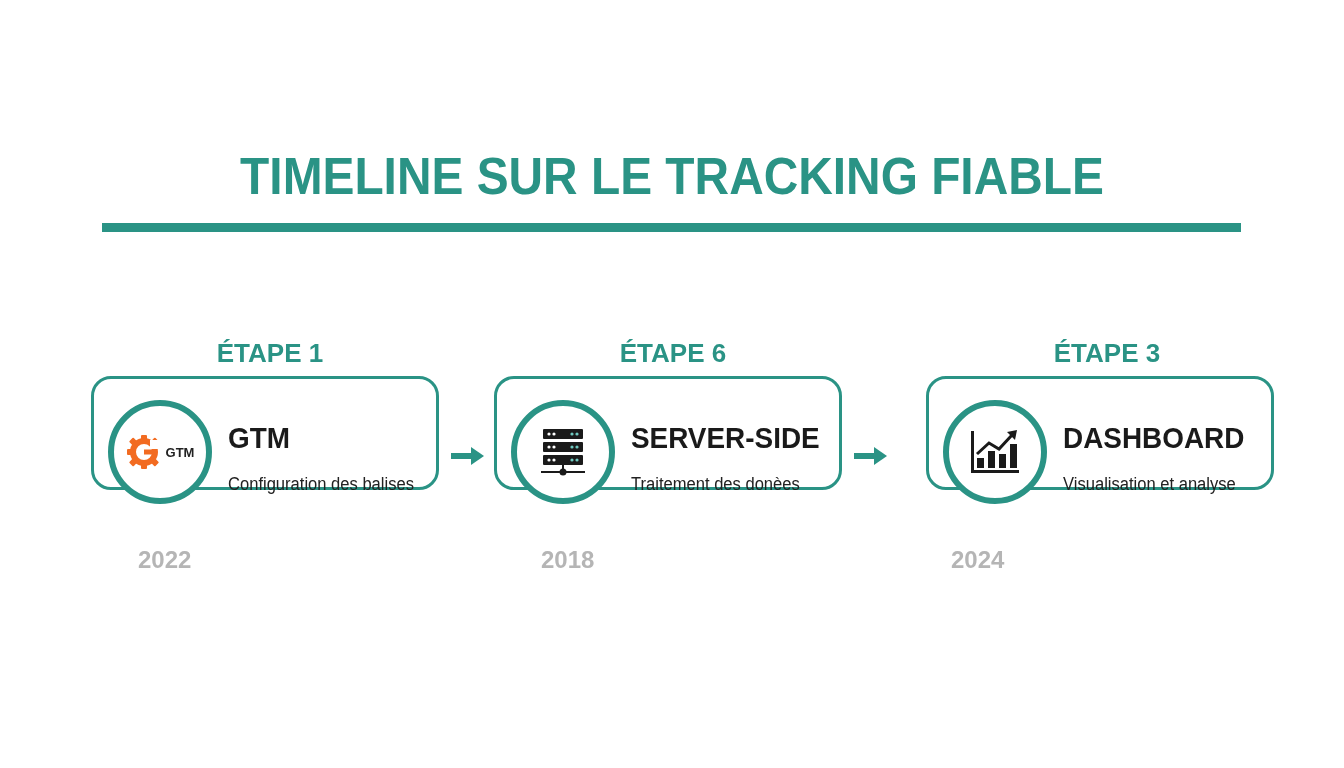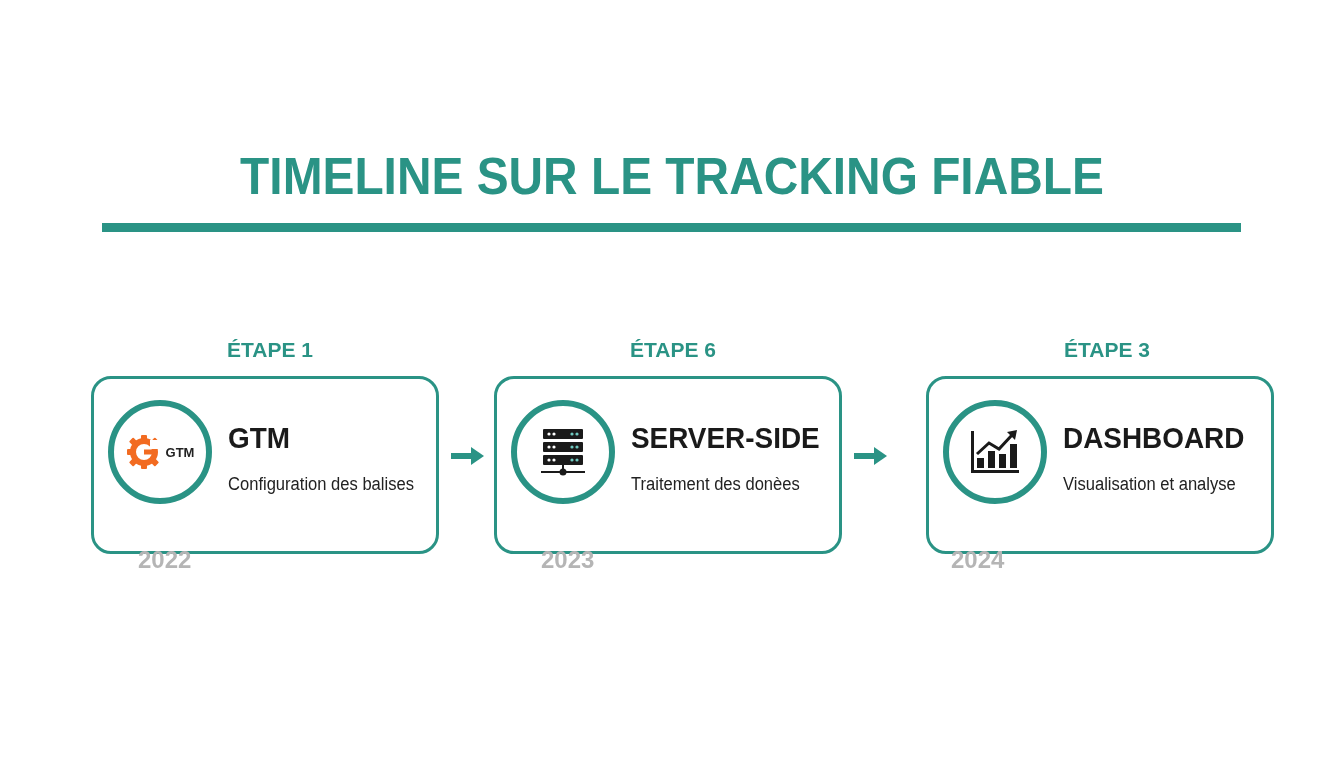--- a/index.html
+++ b/index.html
@@ -3,22 +3,22 @@
 <meta charset="utf-8">
 <style>
   html, body { margin:0; padding:0; }
   body { width:1344px; height:768px; background:#ffffff; position:relative; overflow:hidden;
          font-family:"Liberation Sans", "DejaVu Sans", sans-serif; }
   .title { position:absolute; left:0; width:1344px; top:146px; text-align:center;
            font-size:52px; font-weight:bold; color:#2a9385; letter-spacing:0px;
            transform:scaleX(0.92); transform-origin:center; }
   .rule { position:absolute; left:102px; top:223px; width:1139px; height:9px; background:#2a9385; }
   .step-label { position:absolute; top:338px; width:352px; text-align:center;
-                font-size:21px; font-weight:bold; color:#2a9385; }
-  .card { position:absolute; top:376px; width:348px; height:178px; border:3px solid #2a9385;
+                font-size:26px; font-weight:bold; color:#2a9385; }
+  .card { position:absolute; top:376px; width:348px; height:114px; border:3px solid #2a9385;
           border-radius:20px; box-sizing:border-box; background:#fff; }
   .circle { position:absolute; left:14px; top:21px; width:104px; height:104px; border-radius:50%;
             border:6px solid #2a9385; box-sizing:border-box; background:#fff;
             display:flex; align-items:center; justify-content:center; }
   .card-title { position:absolute; left:134px; top:42px; font-size:30px; font-weight:bold; color:#1a1a1a;
                 white-space:nowrap; transform:scaleX(0.93); transform-origin:left; }
   .card-sub { position:absolute; left:134px; top:95px; font-size:18px; color:#222;
               white-space:nowrap; transform:scaleX(0.92); transform-origin:left; }
   .year { position:absolute; top:546px; font-size:24px; font-weight:bold; color:#b5b5b5; }
   .arrow { position:absolute; top:446px; width:34px; height:20px; }
@@ -82,21 +82,21 @@
       <circle cx="32" cy="33" r="1.6" fill="#6fc9c0"></circle>
         <circle cx="37" cy="33" r="1.6" fill="#6fc9c0"></circle>
       <rect x="22" y="38" width="2" height="6" fill="#1a1a1a"></rect>
       <rect x="1" y="44" width="44" height="2" fill="#1a1a1a"></rect>
       <circle cx="23" cy="45" r="3.5" fill="#1a1a1a"></circle>
     </svg>
   </div>
   <div class="card-title">SERVER-SIDE</div>
   <div class="card-sub">Traitement des donèes</div>
 </div>
-<div class="year" style="left:541px;">2023</div>
+<div class="year" style="left:541px;">2018</div>
 
 <svg class="arrow" style="left:854px;" viewBox="0 0 34 20">
   <rect x="0" y="7" width="22" height="6" fill="#2a9385"></rect>
   <polygon points="20,1 33,10 20,19" fill="#2a9385"></polygon>
 </svg>
 
 <div class="step-label" style="left:931px;">ÉTAPE 3</div>
 <div class="card" style="left:897px;margin-left:29px;">
   <div class="circle">
     <svg width="50" height="46" viewBox="0 0 50 46">

